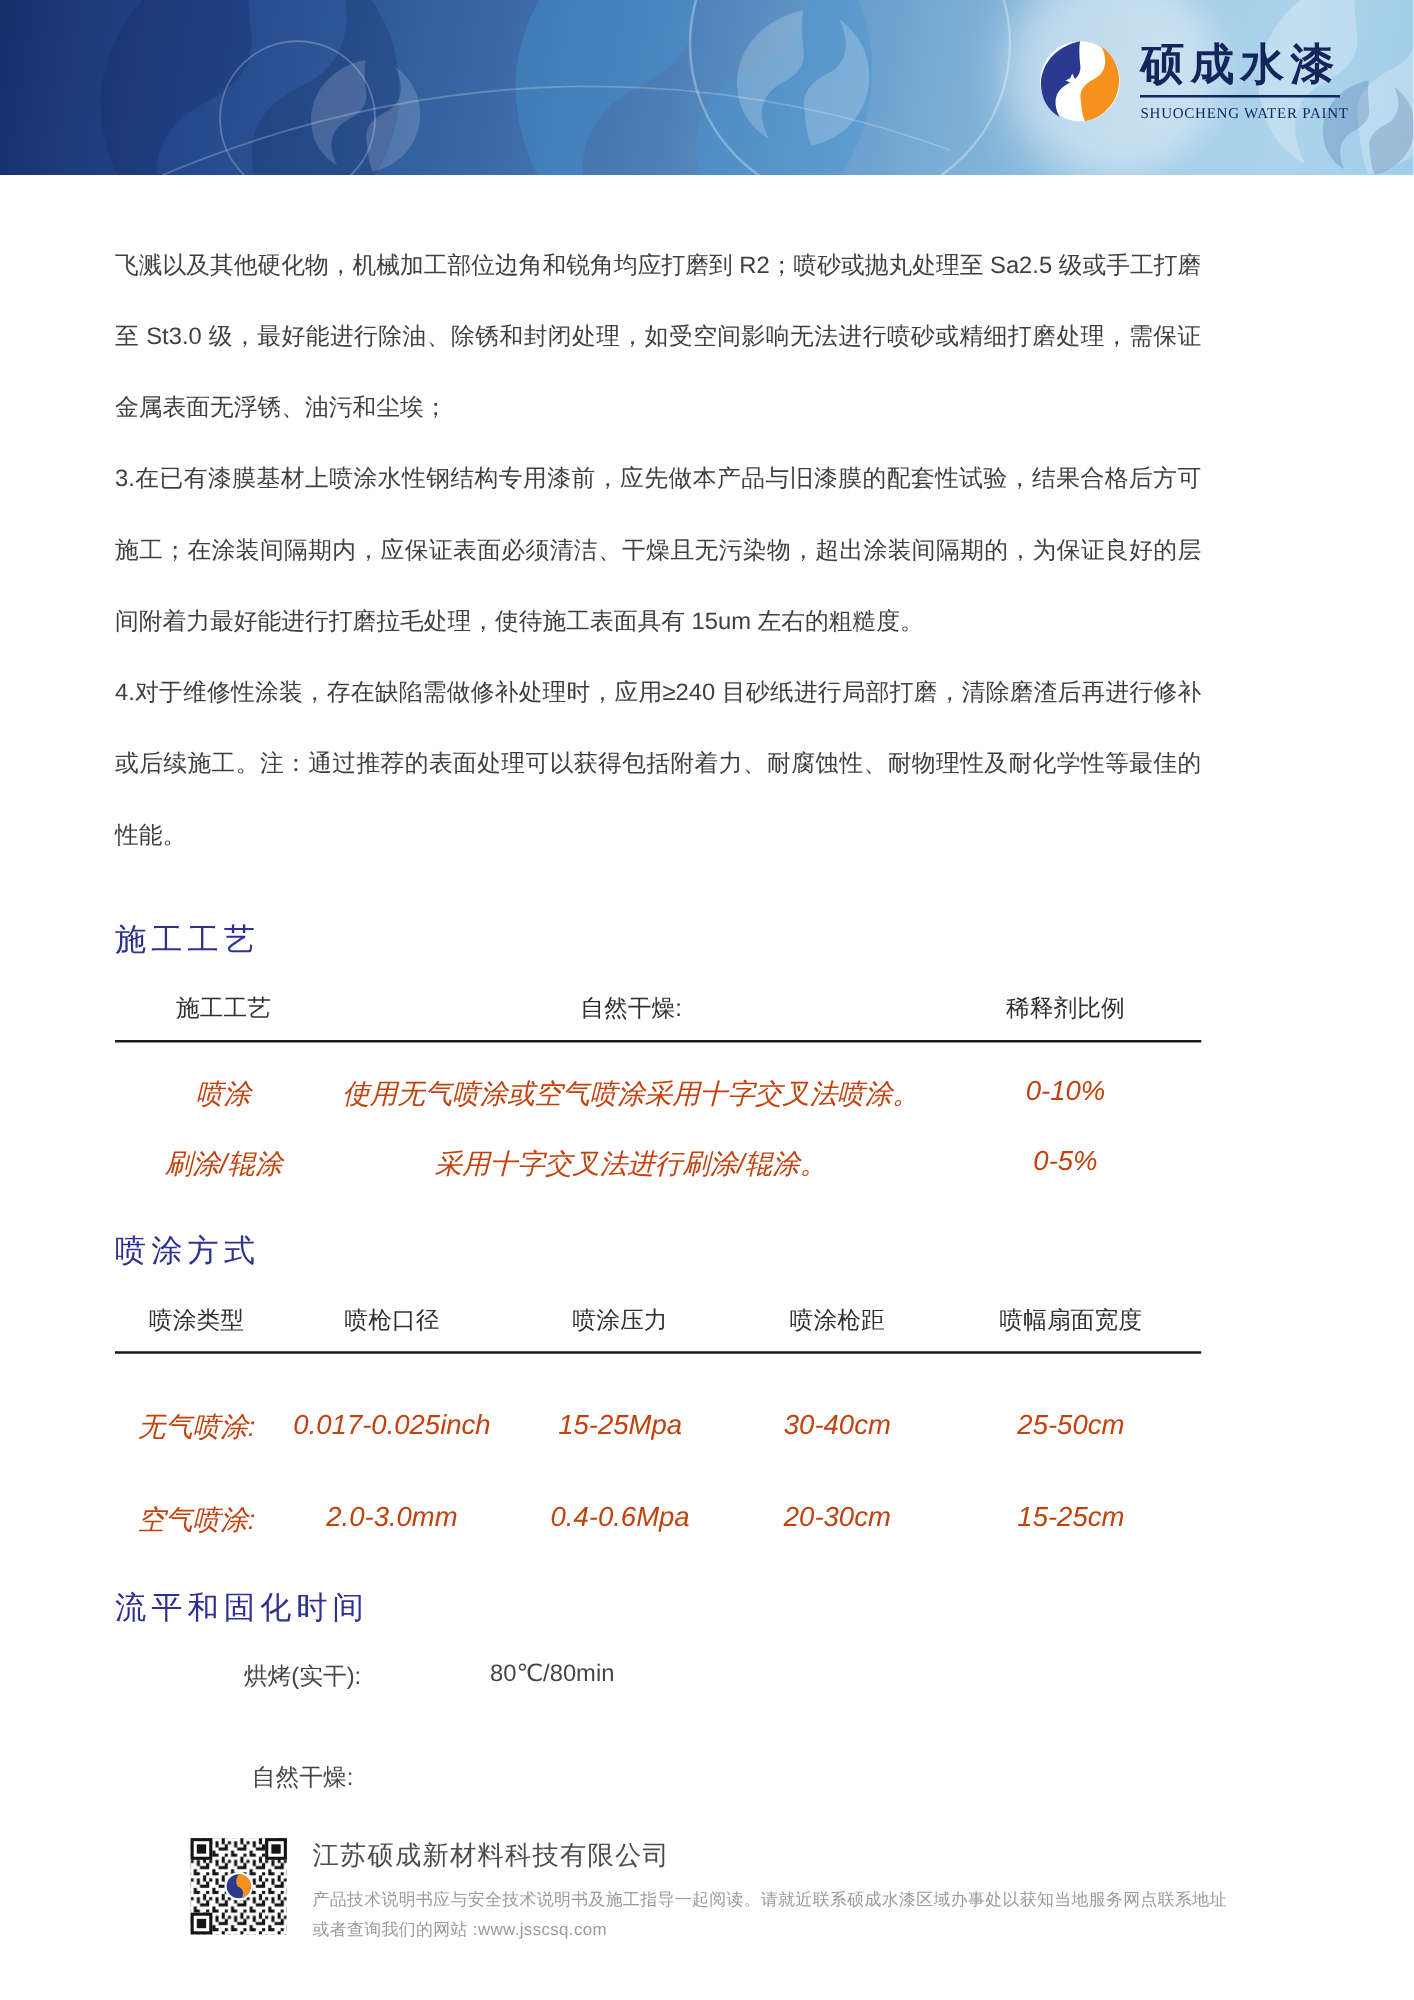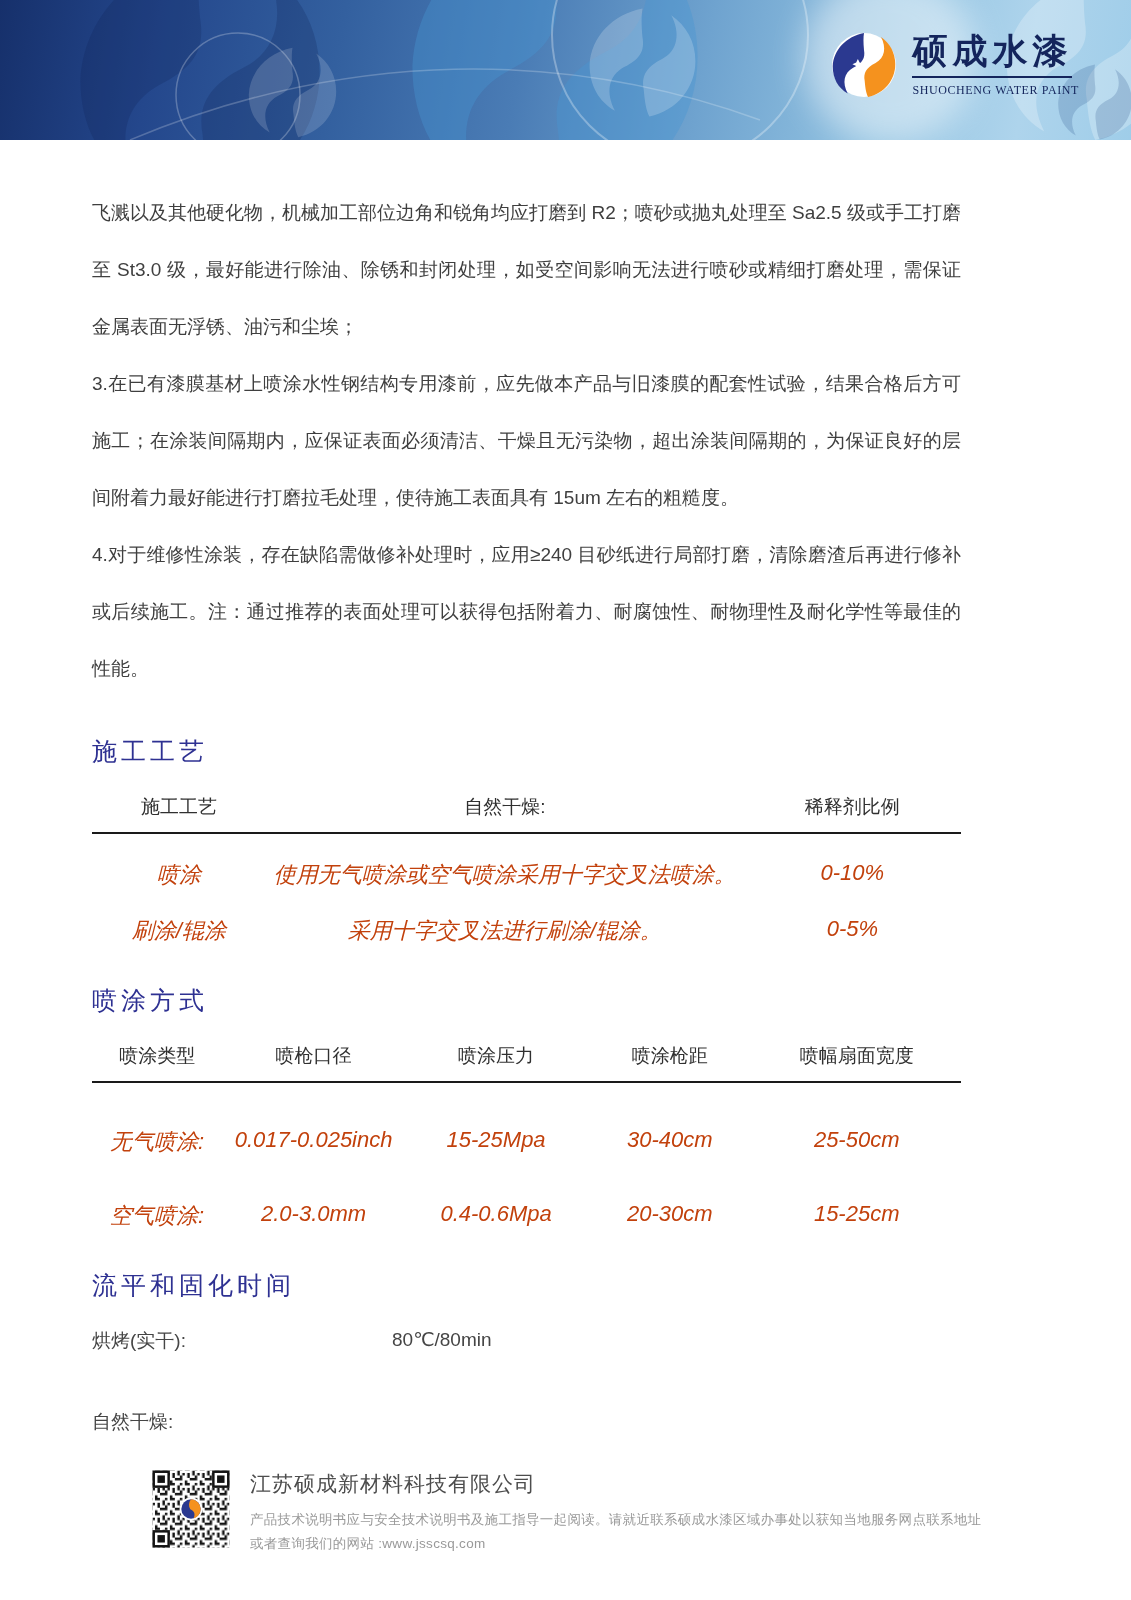--- a/index.html
+++ b/index.html
@@ -107,20 +107,21 @@
   .t2 .c2 { width: 21%; }
   .t2 .c3 { width: 19%; }
   .t2 .c4 { width: 24%; }
   .t2 .trow { padding-top: 44px; }
 
   .kv-row {
     display: flex;
     font-size: 19px;
     color: #454545;
     margin-bottom: 55px;
+    text-align: center;
   }
   .kv-label { width: 300px; }
   .kv-value { }
 
   
   .footer {
     position: absolute;
     left: 150px;
     top: 1468px;
     right: 124px;

